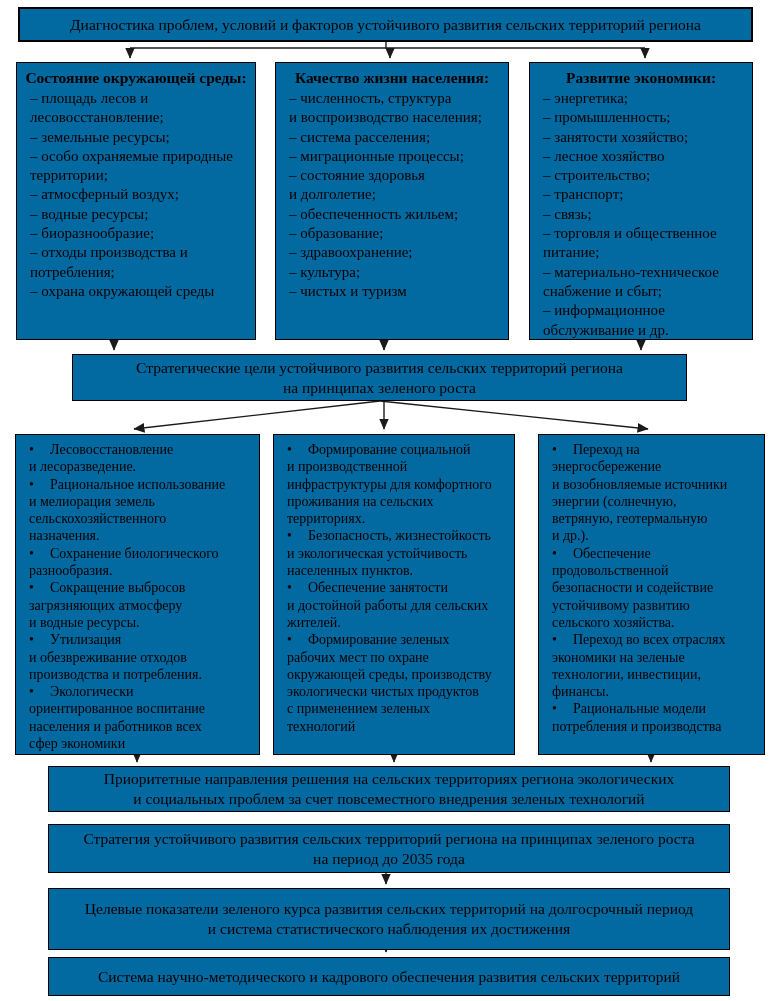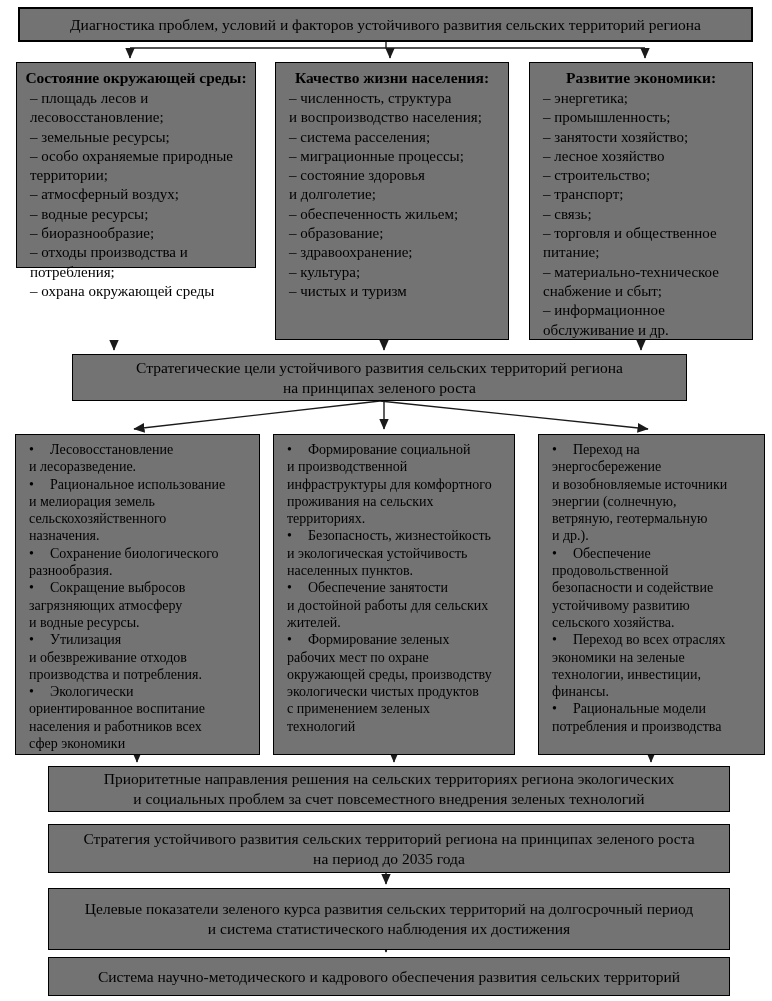--- a/index.html
+++ b/index.html
@@ -3,21 +3,21 @@
 <meta charset="utf-8">
 <style>
   html,body { margin:0; padding:0; background:#fff; }
   .page {
     position:relative; width:772px; height:1001px; background:#ffffff;
     font-family:"Liberation Serif","DejaVu Serif",serif; color:#000;
     overflow:hidden;
   }
   .box {
     position:absolute; box-sizing:border-box;
-    border:1.5px solid #000; background:#737373;
+    border:1.5px solid #000; background:#0369a1;
   }
   .center-box {
     display:flex; align-items:center; justify-content:center;
     text-align:center; white-space:pre-line;
     font-size:15.5px; line-height:20px;
   }
   .top-box { border-width:2px; }
   .f-title {
     font-weight:bold; text-align:center;
     font-size:15.5px; line-height:21px; padding-top:4px;
@@ -59,21 +59,21 @@
     <path d="M137,755 L137,762" marker-end="url(#ah)"></path>
     <path d="M394,755 L394,762" marker-end="url(#ah)"></path>
     <path d="M651,755 L651,762" marker-end="url(#ah)"></path>
 
     <path d="M386,873 L386,884" marker-end="url(#ah)"></path>
     <path d="M386,937 L386,952" marker-end="url(#ah)"></path>
   </svg>
 
   <div class="box center-box top-box" style="left:18px; top:7px; width:735px; height:35px;">Диагностика проблем, условий и факторов устойчивого развития сельских территорий региона</div>
 
-  <div class="box" style="left:16px; top:62px; width:240px; height:206px;">
+  <div class="box" style="left:16px; top:62px; width:240px; height:278px;">
     <div class="f-title">Состояние окружающей среды:</div>
     <div class="f-list">
         <div class="dash-item">– площадь лесов и
 лесовосстановление;</div>
         <div class="dash-item">– земельные ресурсы;</div>
         <div class="dash-item">– особо охраняемые природные
 территории;</div>
         <div class="dash-item">– атмосферный воздух;</div>
         <div class="dash-item">– водные ресурсы;</div>
         <div class="dash-item">– биоразнообразие;</div>

